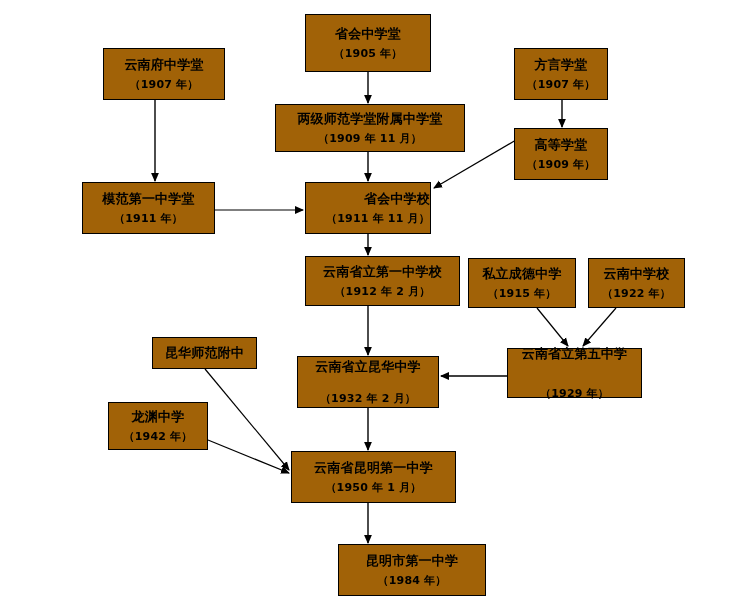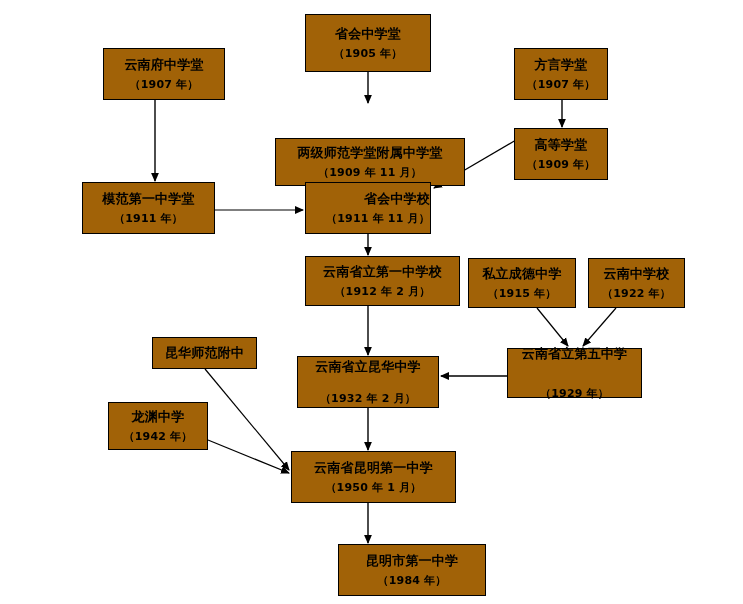--- a/index.html
+++ b/index.html
@@ -102,21 +102,21 @@
   <div class="node-box" style="left: 103px; top: 48px; width: 122px; height: 52px;">
     <span class="node-title">云南府中学堂</span>
     <span class="node-date">（1907 年）</span>
   </div>
 
   <div class="node-box" style="left: 514px; top: 48px; width: 94px; height: 52px; text-align: center;">
     <span class="node-title">方言学堂</span>
     <span class="node-date">（1907 年）</span>
   </div>
 
-  <div class="node-box" style="left: 275px; top: 104px; width: 190px; height: 48px; margin-top: 34px;">
+  <div class="node-box" style="left: 275px; top: 104px; width: 190px; height: 48px;">
     <span class="node-title">两级师范学堂附属中学堂</span>
     <span class="node-date">（1909 年 11 月）</span>
   </div>
 
   <div class="node-box" style="left: 514px; top: 128px; width: 94px; height: 52px;">
     <span class="node-title">高等学堂</span>
     <span class="node-date">（1909 年）</span>
   </div>
 
   <div class="node-box" style="left: 82px; top: 182px; width: 133px; height: 52px;">

